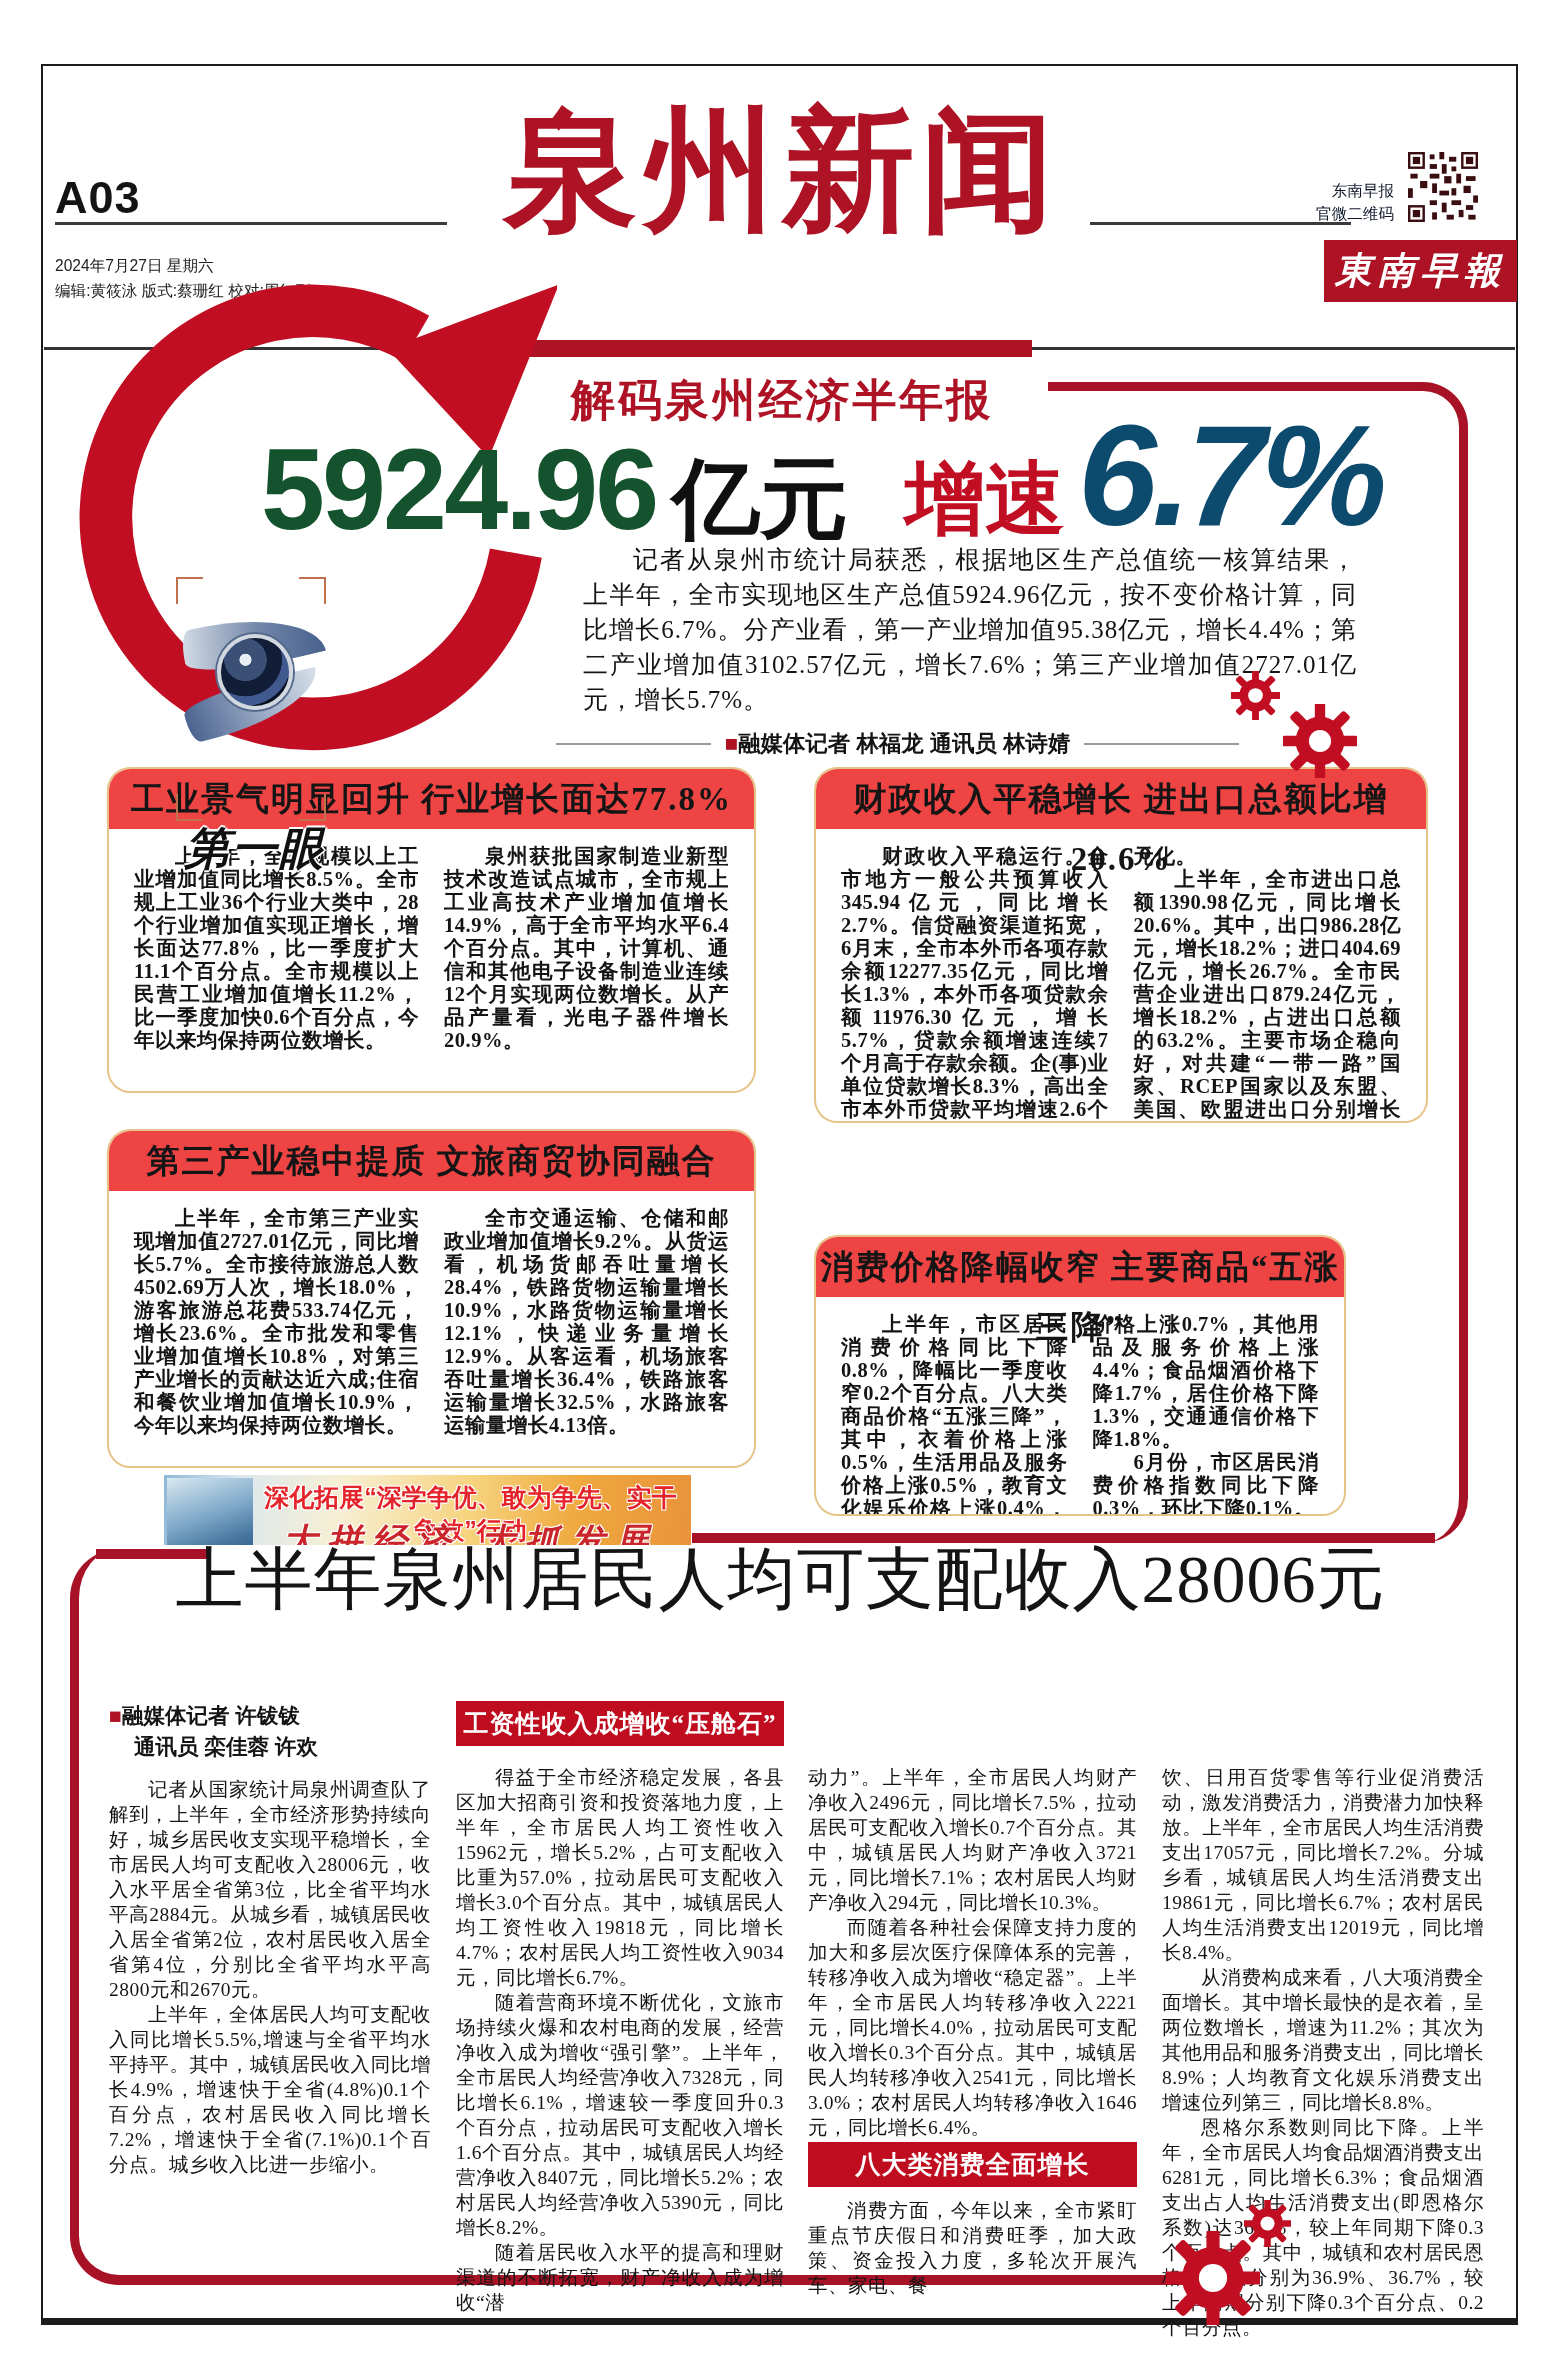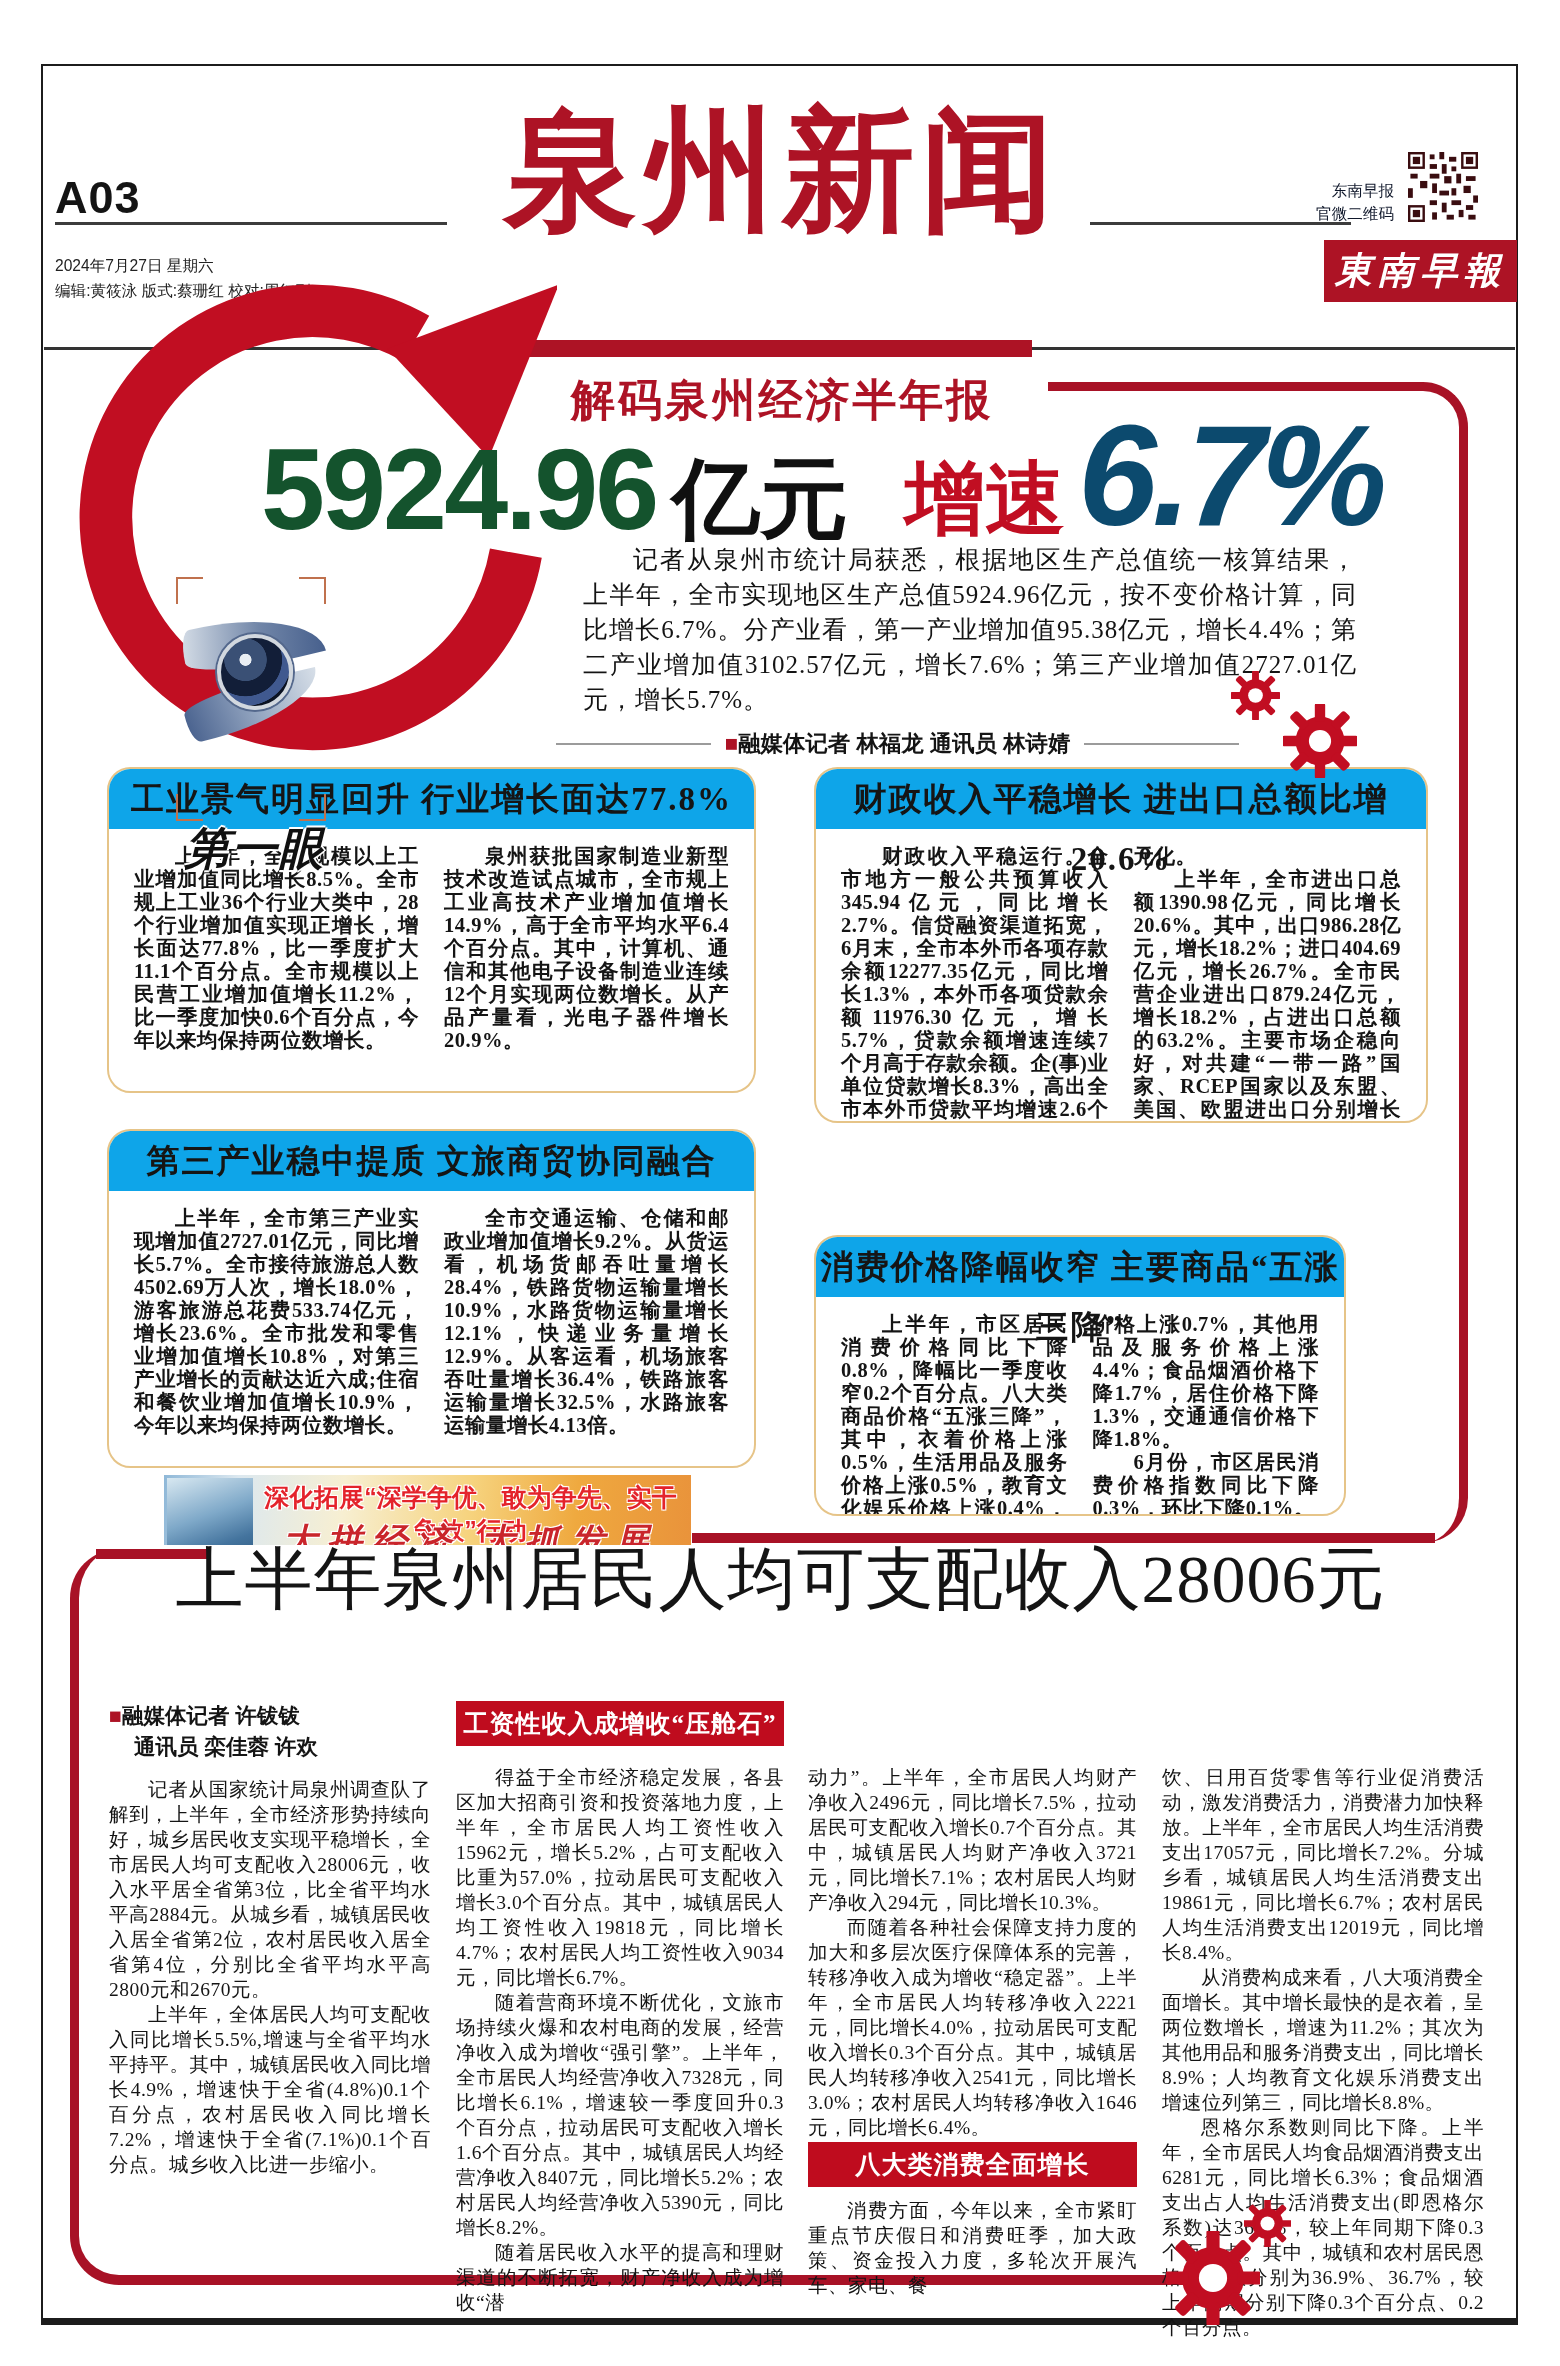--- a/index.html
+++ b/index.html
@@ -57,21 +57,21 @@
   .lens{position:absolute;left:41px;top:57px;width:76px;height:76px;border-radius:50%;
         background:radial-gradient(circle at 36% 32%,#e9eef3 0 9%,#3a5075 10% 33%,#121e38 34% 57%,#40598f 58% 72%,#0a1222 73%);
         border:4.9px solid #d2d8df;box-shadow:0 0 0 2px #54688c}
   .eye-text{position:absolute;left:0;top:242px;width:158px;text-align:center;font-style:italic;font-weight:900;
             font-size:45px;letter-spacing:2px;color:#101010;
             text-shadow:2px 0 0 #fff,-2px 0 0 #fff,0 2px 0 #fff,0 -2px 0 #fff}
   
   .gear{color:#c10e22;z-index:5}
   
   .box{border:2px solid #e6c488;border-radius:23.4px;background:#fff;overflow:hidden;z-index:2}
-  .box-head{background:#0ea5e9;height:60px;line-height:60px;text-align:center;font-weight:900;
+  .box-head{background:#ef4444;height:60px;line-height:60px;text-align:center;font-weight:900;
             font-size:33px;letter-spacing:2px;color:#151515}
   .box-body{display:flex;gap:25px;padding:15.6px 25px 0;font-size:20.5px;line-height:23px;font-weight:700;
             text-align:justify;letter-spacing:0.5px}
   .box-body .c{flex:1}
   .box-body p{text-indent:2em}
   .box-body p.cont{text-indent:0}
   .box1{left:107px;top:767px;width:649px;height:326px}
   .box2{left:107px;top:1129px;width:649px;height:339px}
   .box3{left:814px;top:767px;width:614px;height:356px}
   .box4{left:814px;top:1235px;width:532px;height:281px}

